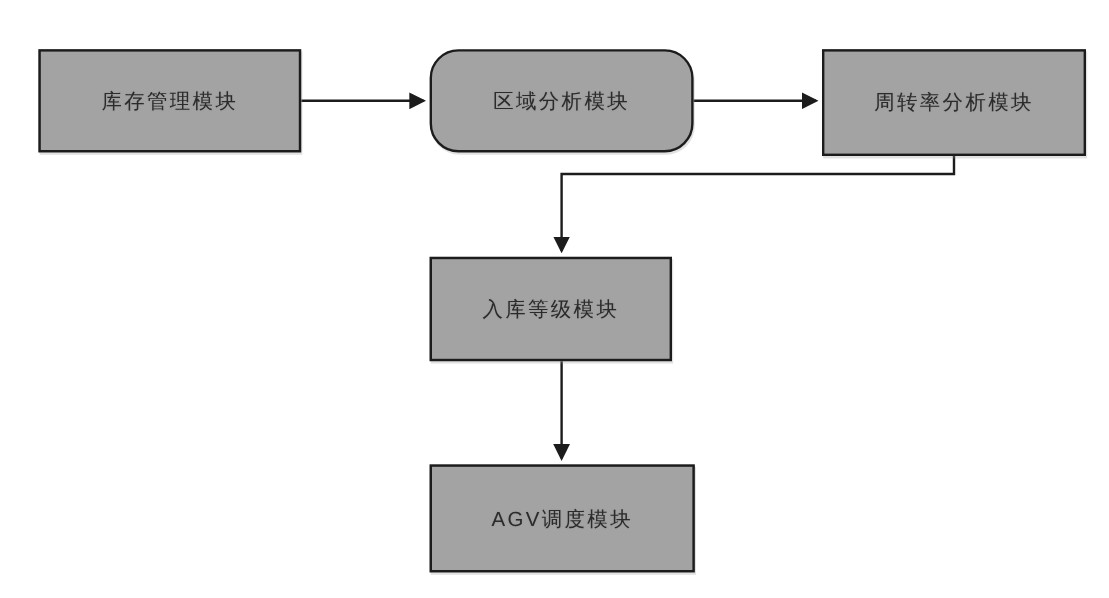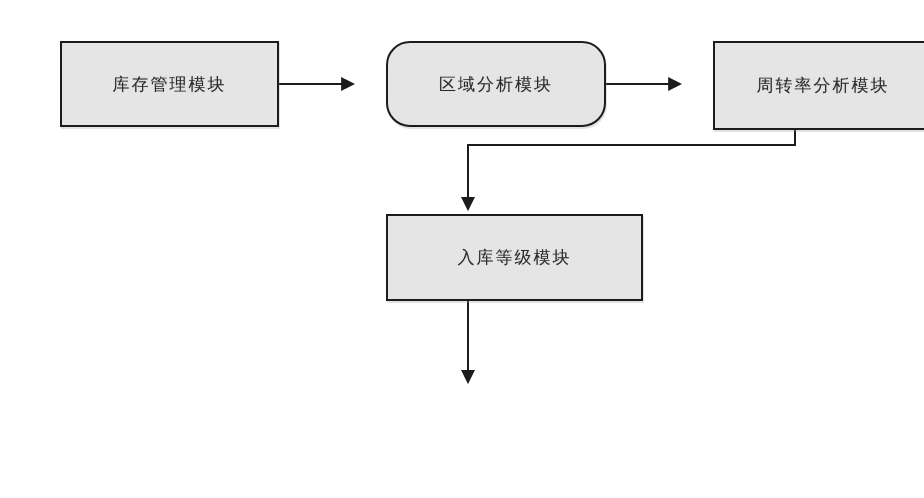--- a/index.html
+++ b/index.html
@@ -28,39 +28,38 @@
     pointer-events: none;
   }
   .connectors path.edge {
     fill: none;
     stroke-width: 2;
   }
   .node {
     position: absolute;
     box-sizing: border-box;
     border: 2px solid #1c1c1c;
-    background: #e5e5e5;
+    background: #a3a3a3;
     display: flex;
     align-items: center;
     justify-content: center;
     box-shadow: 1px 2px 0 rgba(150,150,150,0.28);
-    margin-left: 28px;
   }
   .node-label {
     font-size: 17px;
     color: #2b2b2b;
     letter-spacing: 2px;
     white-space: nowrap;
     text-shadow: 0 0 1px rgba(90,90,90,0.35);
   }
   
   .node-inventory   { left: 32px;  top: 41px;  width: 219px; height: 86px; }
   .node-area        { left: 358px; top: 41px;  width: 220px; height: 86px; border-radius: 24px; }
   .node-turnover    { left: 685px; top: 41px;  width: 220px; height: 89px; }
-  .node-storage     { left: 358px; top: 214px; width: 257px; height: 87px; }
+  .node-storage     { left: 358px; top: 214px; width: 202px; height: 87px; }
   .node-agv         { left: 358px; top: 387px; width: 221px; height: 90px; }
 </style>
 </head>
 <body>
 
 <div class="canvas">
 
   <svg class="connectors" width="924" height="498" xmlns="http://www.w3.org/2000/svg">
     <defs>
       <marker id="arrowhead" viewBox="0 0 10 10" refX="8.5" refY="5" markerWidth="7" markerHeight="7" orient="auto-start-reverse">
@@ -86,14 +85,17 @@
   </div>
 
   <div class="node node-turnover">
     <span class="node-label">周转率分析模块</span>
   </div>
 
   <div class="node node-storage">
     <span class="node-label">入库等级模块</span>
   </div>
 
+  <div class="node node-agv">
+    <span class="node-label">AGV调度模块</span>
+  </div>
 
 </div>
 
 </body></html>

